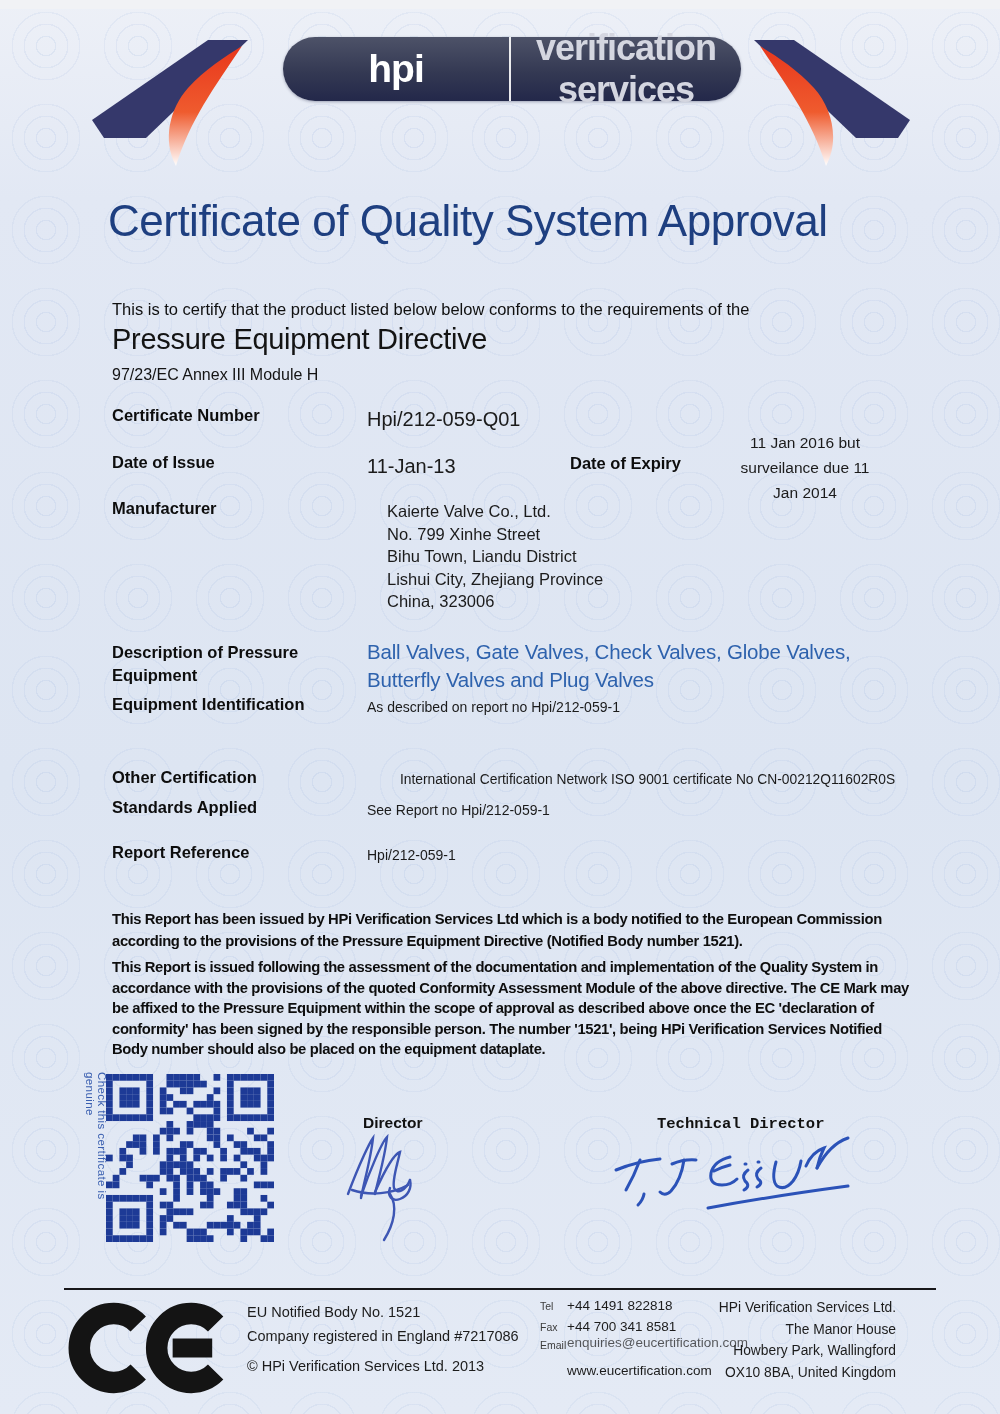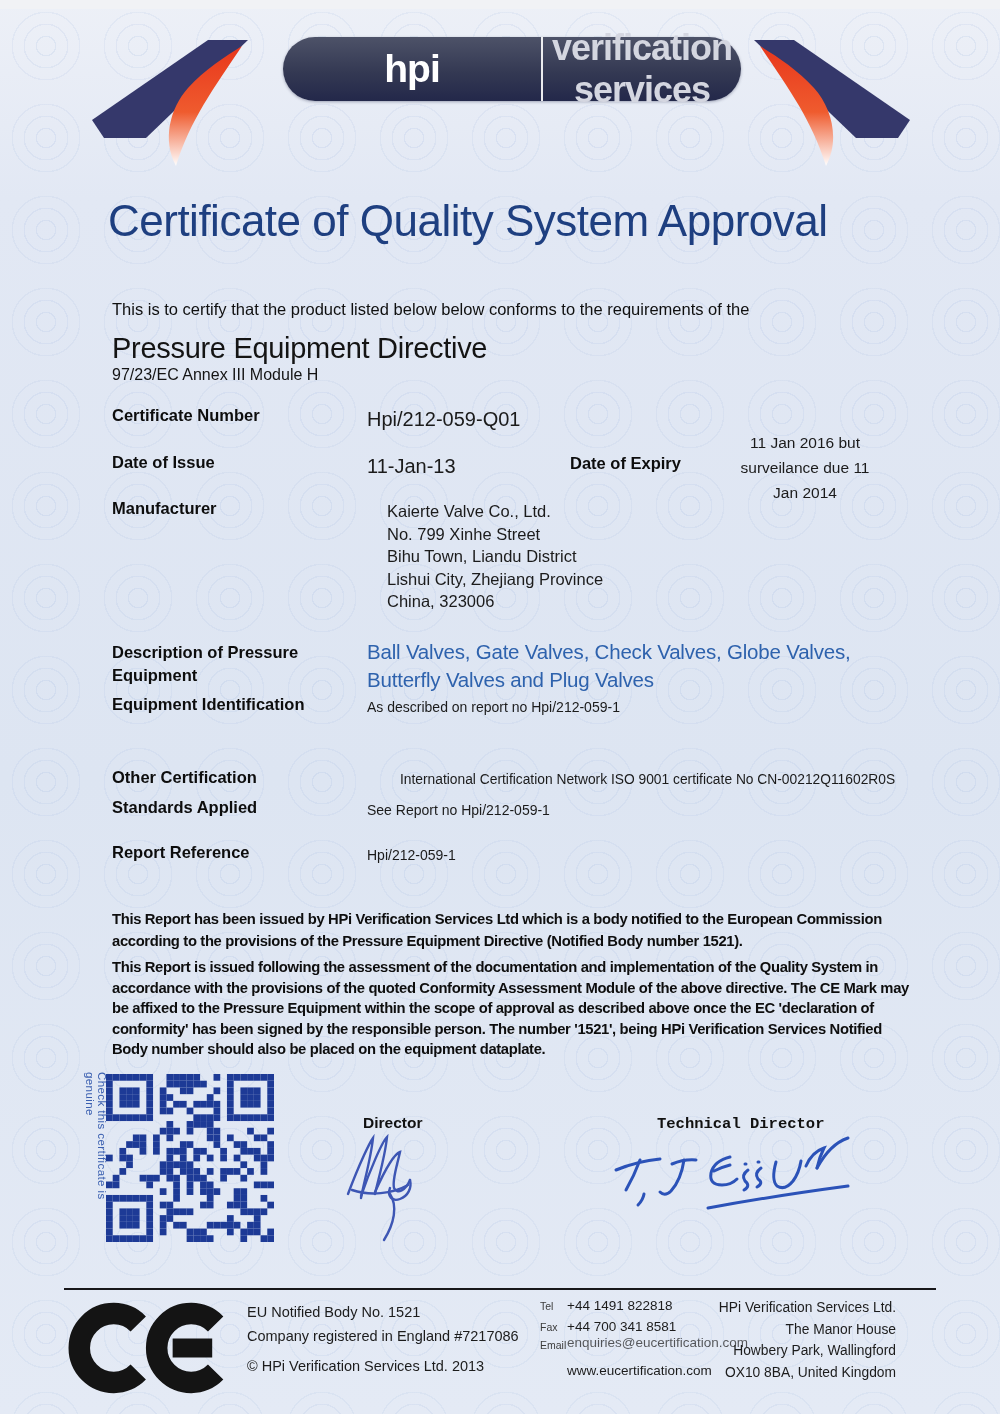--- a/index.html
+++ b/index.html
@@ -13,27 +13,27 @@
     background-size:92px 92px,100% 100%;
   }
   .topstrip{position:absolute;left:0;top:0;width:100%;height:9px;background:#f1f2f5;}
   .abs{position:absolute;}
   
   .pill{
     left:283px;top:37px;width:458px;height:64px;border-radius:33px;
     background:linear-gradient(180deg,#4d5268 0%,#343953 55%,#23284a 100%);
     display:flex;align-items:center;box-shadow:0 1px 3px rgba(20,25,60,.35);
   }
-  .pill .hpi{width:258px;text-align:center;font-size:39px;font-weight:bold;color:#ffffff;letter-spacing:-1px;}
+  .pill .hpi{width:226px;text-align:center;font-size:39px;font-weight:bold;color:#ffffff;letter-spacing:-1px;}
   .pill .bar{width:2px;height:64px;background:rgba(255,255,255,.9);}
   .pill .svc{flex:1;text-align:center;font-size:36px;font-weight:600;color:#d4d6e0;letter-spacing:-1px;}
   
   .title{left:108px;top:196px;width:880px;font-size:44px;color:#1e3f80;letter-spacing:-.5px;}
   .certify{left:112px;top:300px;font-size:16.5px;font-weight:500;color:#101010;}
-  .directive{left:112px;top:332px;font-size:29px;font-weight:500;color:#141414;letter-spacing:-.3px;text-align:center;}
+  .directive{left:112px;top:323px;font-size:29px;font-weight:500;color:#141414;letter-spacing:-.3px;text-align:center;}
   .dref{left:112px;top:366px;font-size:16px;color:#141414;}
   
   .lab{font-size:16.5px;font-weight:bold;color:#0d0d0d;}
   .val{font-size:20px;color:#1b1b1b;}
   .small{font-size:14px;}
   .mfr{line-height:22.6px;font-size:16.5px;margin-left:20px;}
   .desc{font-size:20.5px;color:#2e62ad;line-height:27.5px;letter-spacing:-.2px;width:525px;}
   .expiry{width:150px;text-align:center;line-height:25px;font-size:15.5px;}
   
   .validline{left:112px;top:884px;width:780px;text-align:center;font-size:16.5px;font-weight:500;color:#101010;}

